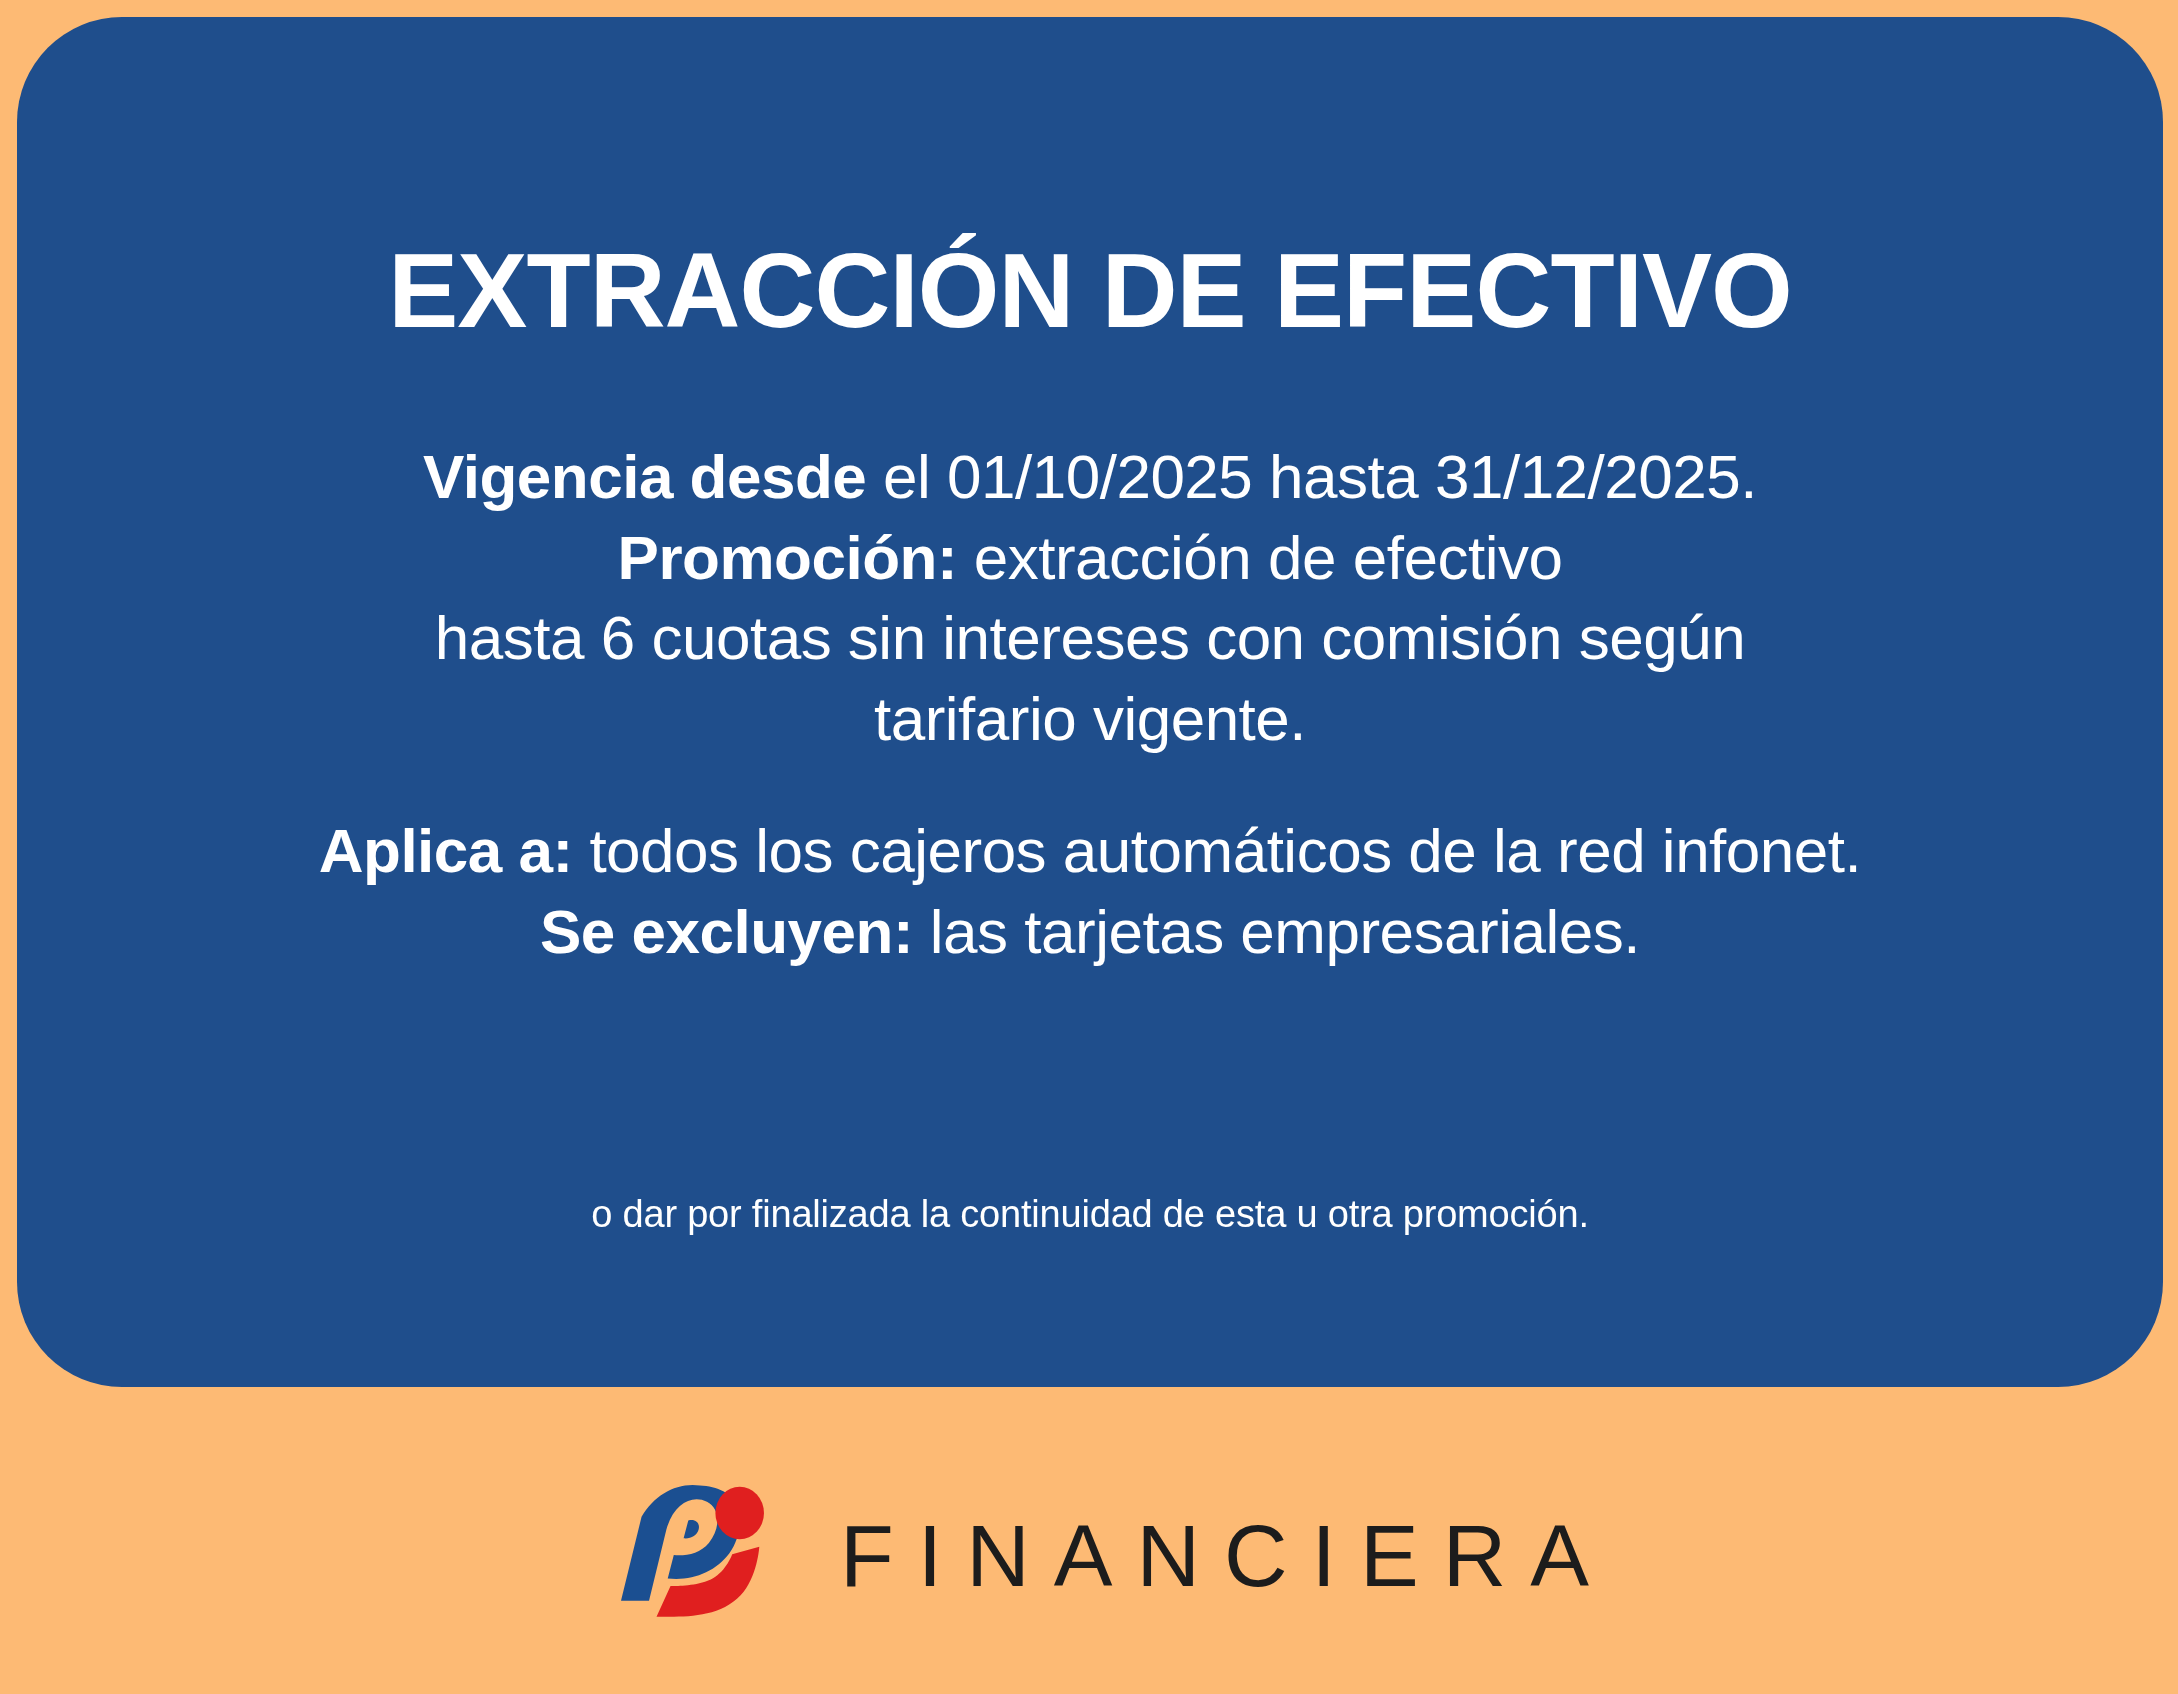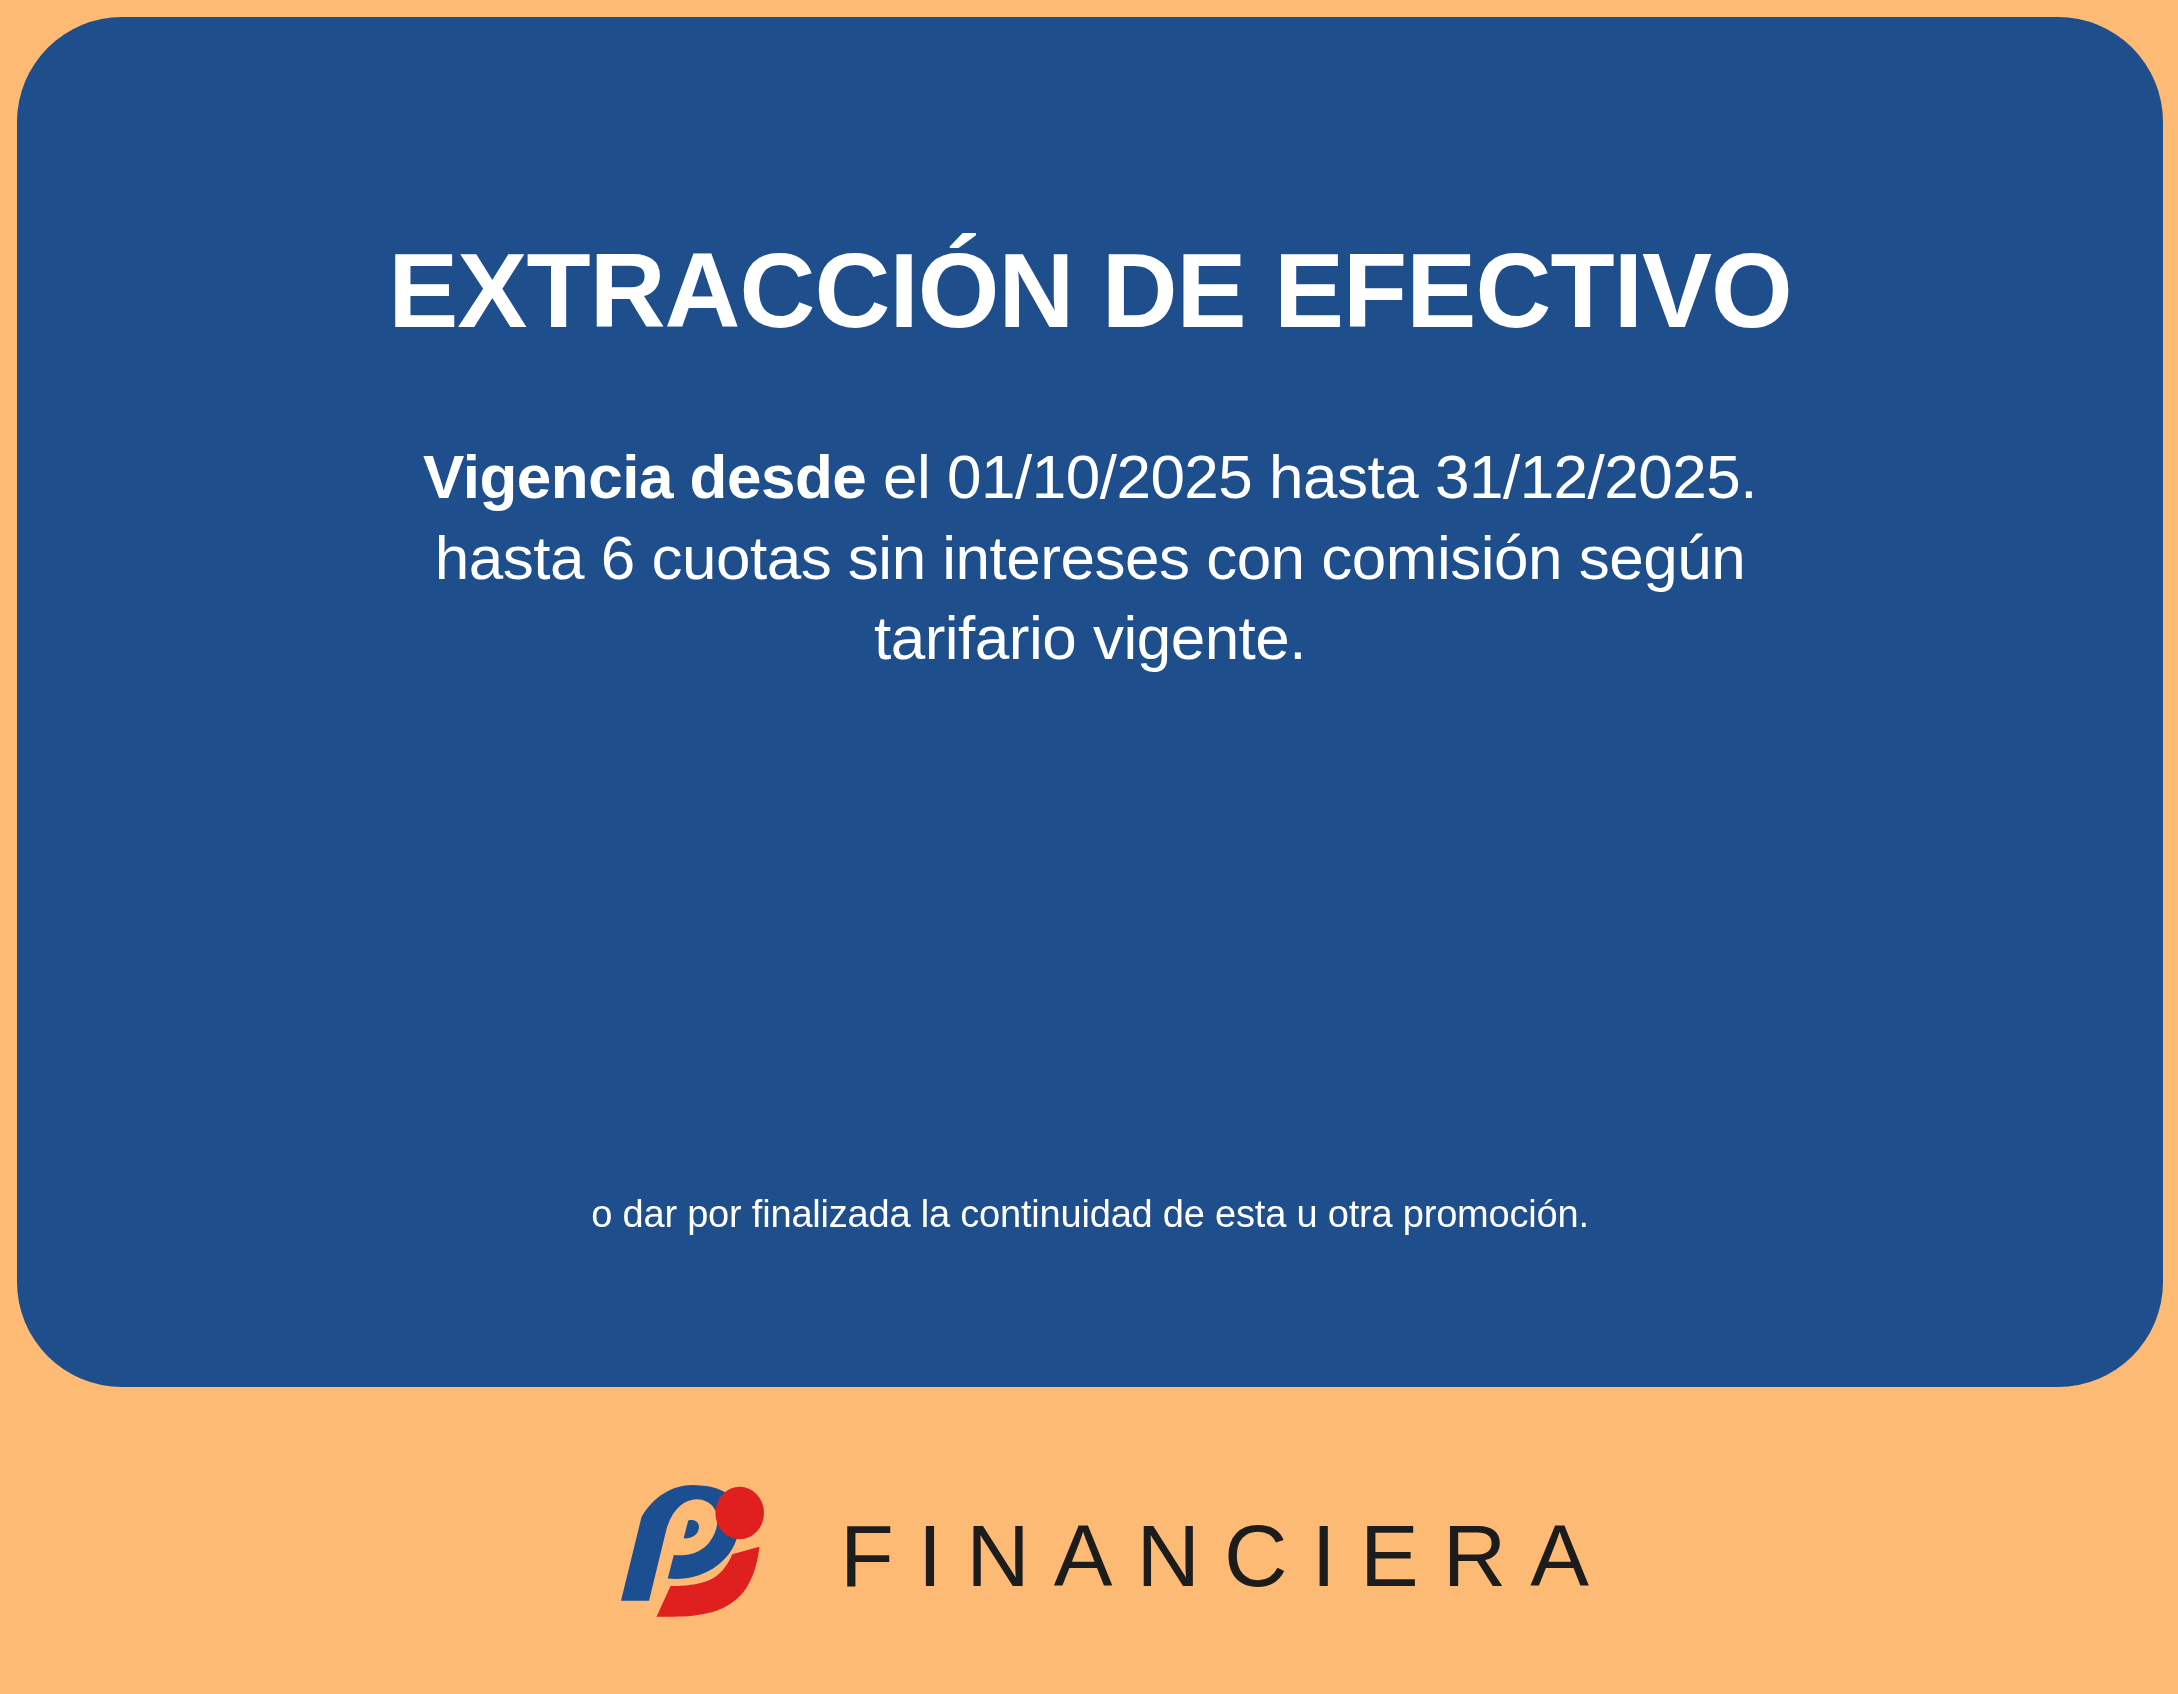--- a/index.html
+++ b/index.html
@@ -128,29 +128,40 @@
 
     <div class="title">EXTRACCIÓN DE EFECTIVO</div>
 
     <div class="body-block">
 
       <div class="para">
         <div>
           <span class="lead">Vigencia desde</span><span> el 01/10/2025 hasta 31/12/2025.</span>
         </div>
         <div>
+          <span class="lead">Promoción:</span><span> extracción de efectivo</span>
+        </div>
+        <div>
           <span>hasta 6 cuotas sin intereses con comisión según</span>
         </div>
         <div>
           <span>tarifario vigente.</span>
         </div>
       </div>
 
       <div class="para-gap"></div>
 
+      <div class="para">
+        <div>
+          <span class="lead">Aplica a:</span><span> todos los cajeros automáticos de la red infonet.</span>
+        </div>
+        <div>
+          <span class="lead">Se excluyen:</span><span> las tarjetas empresariales.</span>
+        </div>
+      </div>
 
     </div>
 
     <div class="disclaimer">
       <div>o dar por finalizada la continuidad de esta u otra promoción.</div>
     </div>
 
   </div>
 
   <div class="logo-lockup">

